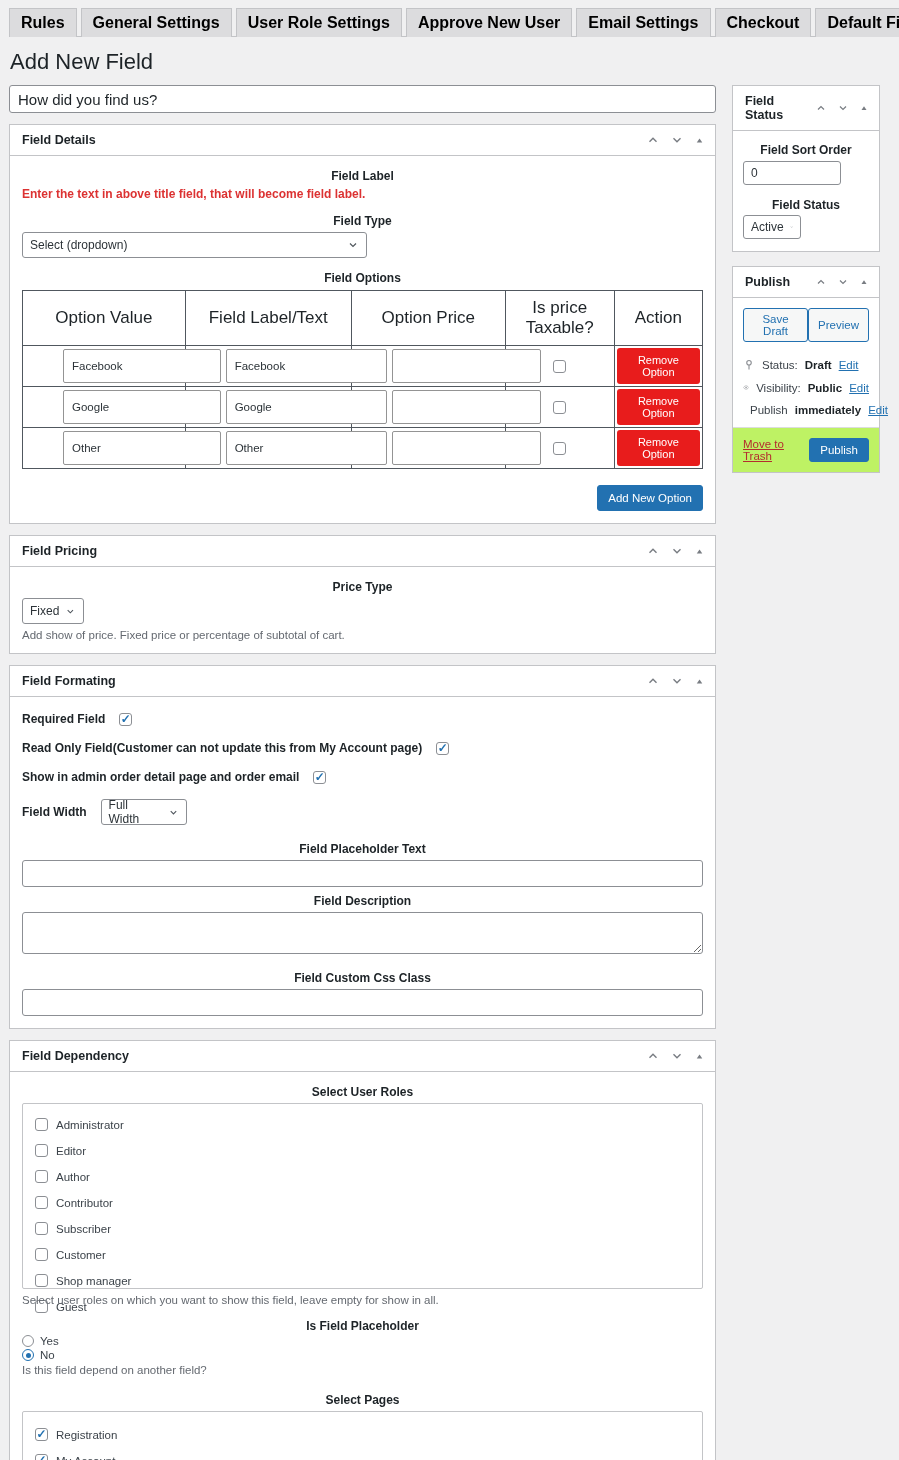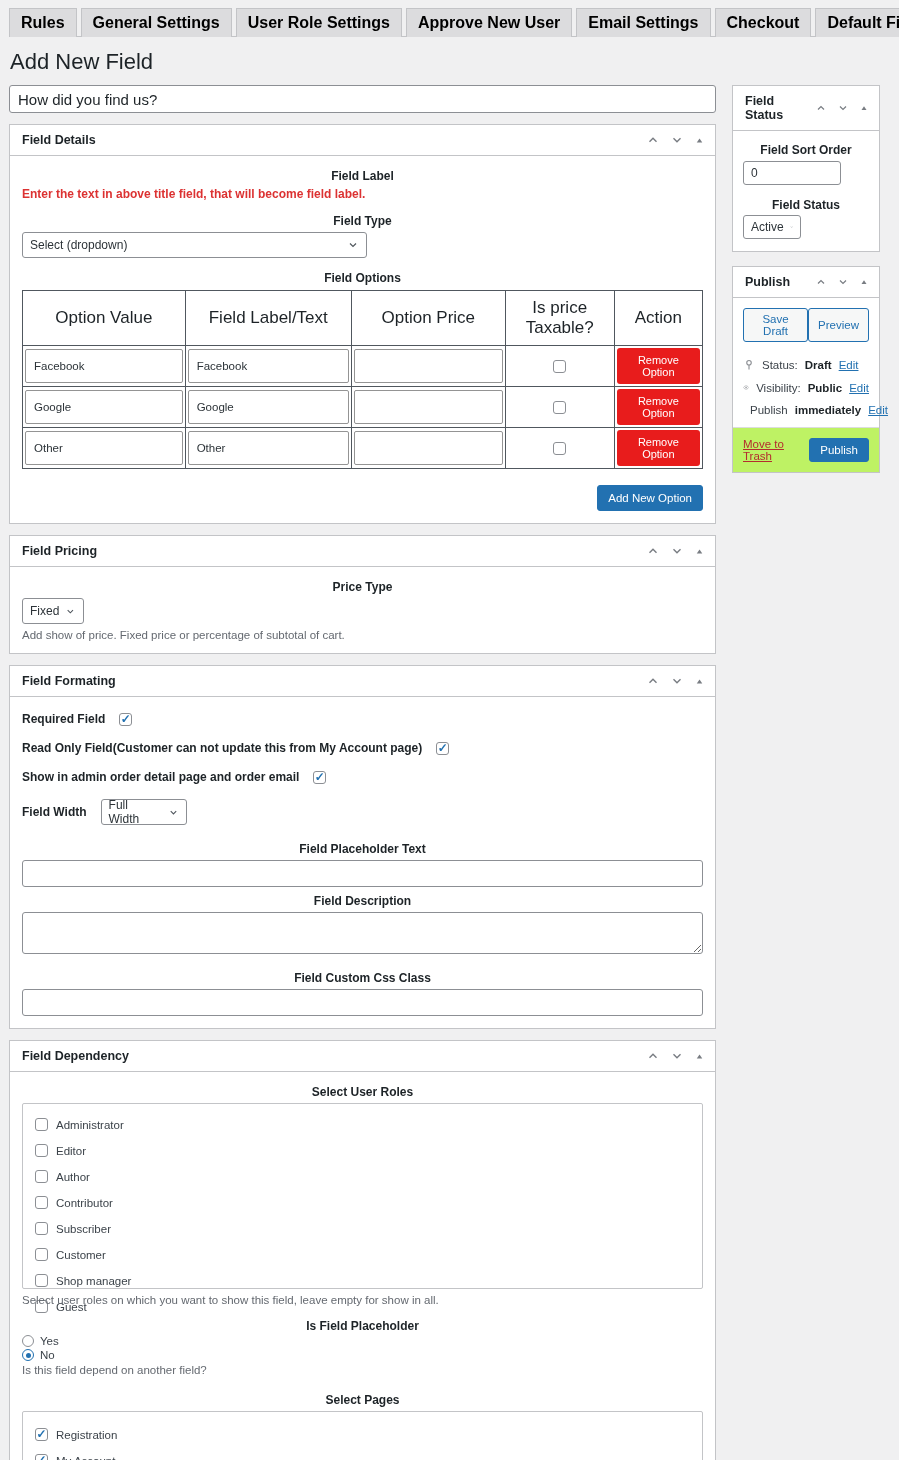--- a/index.html
+++ b/index.html
@@ -72,21 +72,21 @@
     content:""; position:absolute; left:2.5px; top:2.5px; width:5px; height:5px;
     border-radius:50%; background:#2271b1;
   }
 
   
   table.options { width:100%; border-collapse:collapse; margin-top:5px; }
   table.options th, table.options td { border:1px solid #50575e; }
   table.options th { font-size:17px; font-weight:400; color:#1d2327; text-align:center; padding:7px 20px; }
   table.options td { padding:2px; height:30px; }
   table.options td.center { text-align:center; }
-  .cell-input { width:100%; height:34px; border:1px solid #949494; border-radius:2px; padding:2px 8px; font-size:11.5px; color:#2c3338; font-family:"Liberation Sans", sans-serif; }
+  .cell-input { width:100%; height:34px; border:1px solid #949494; border-radius:2px; padding:2px 8px; font-size:11.5px; color:#2c3338; font-family:"Liberation Sans", sans-serif;margin-left:38px; }
   .btn-danger {
     background:#e81c1c; color:#fff; border:none; border-radius:3px;
     font-size:11px; padding:6px 7px; cursor:pointer; font-family:"Liberation Sans", sans-serif;
   }
   .add-row { display:flex; justify-content:flex-end; margin-top:16px; }
   .btn-primary {
     background:#2271b1; color:#fff; border:1px solid #2271b1; border-radius:3px;
     font-size:11.5px; padding:6px 10px; cursor:pointer; font-family:"Liberation Sans", sans-serif;
   }
   .btn-secondary {

